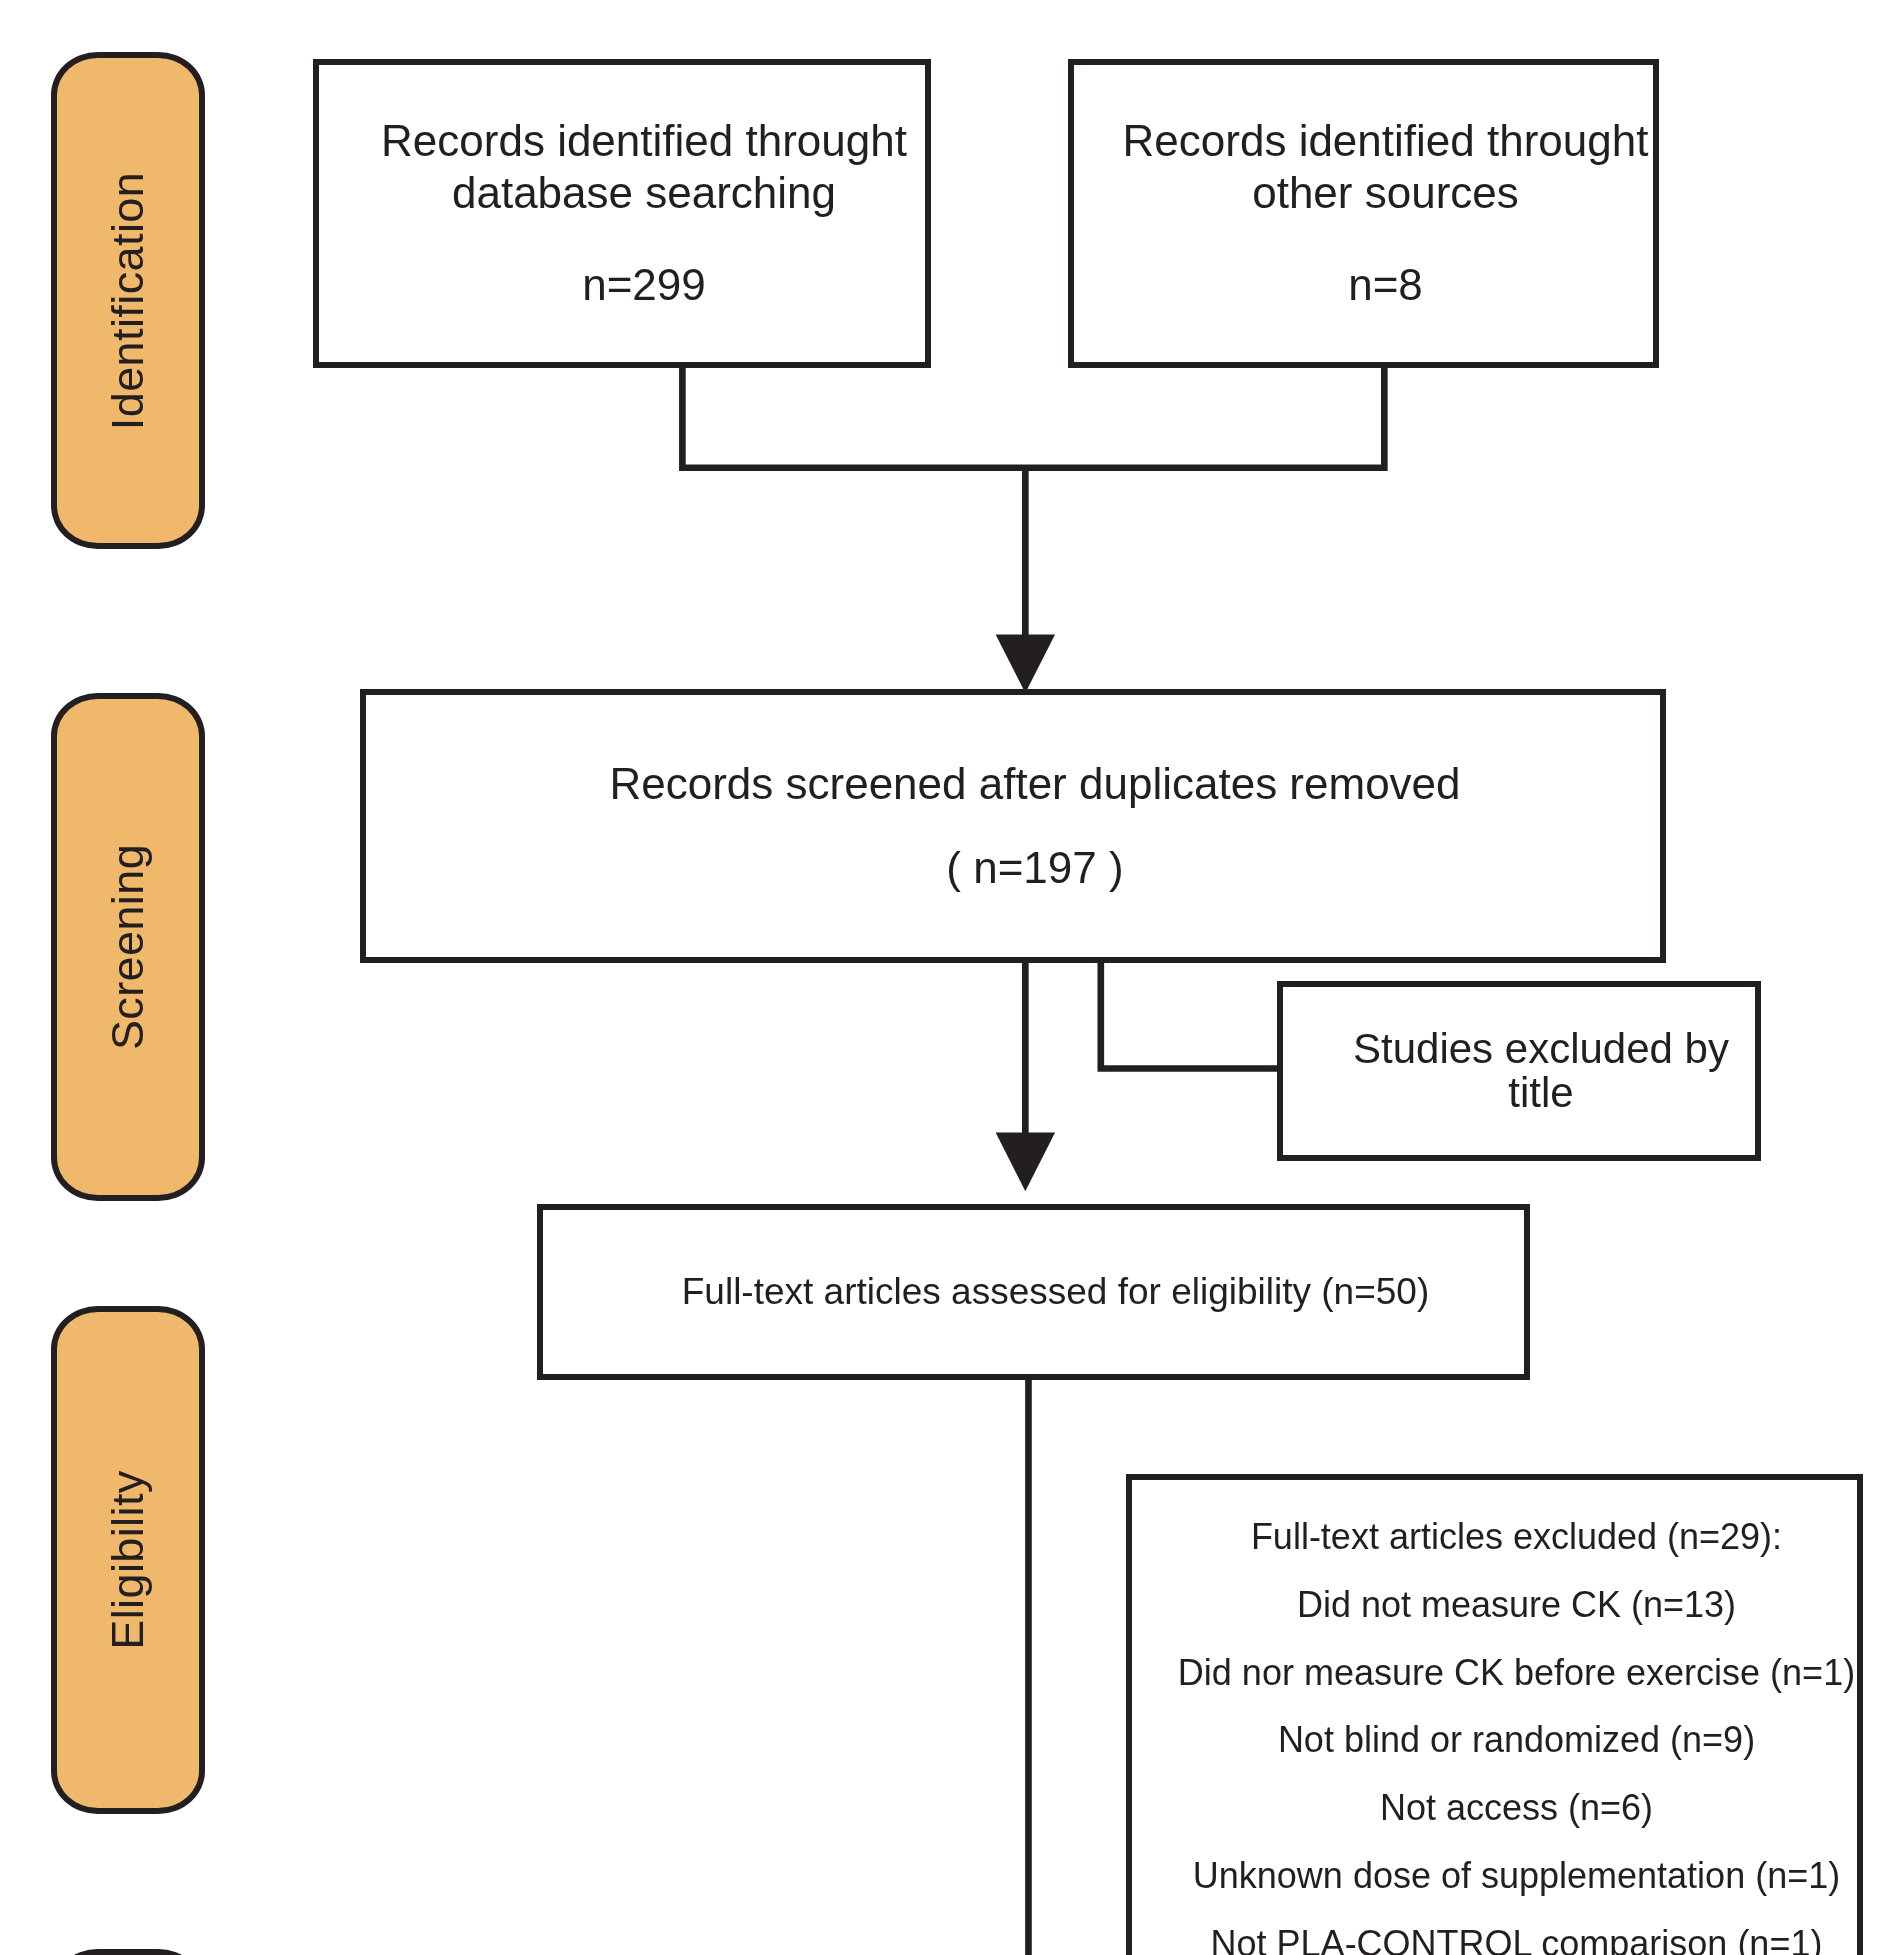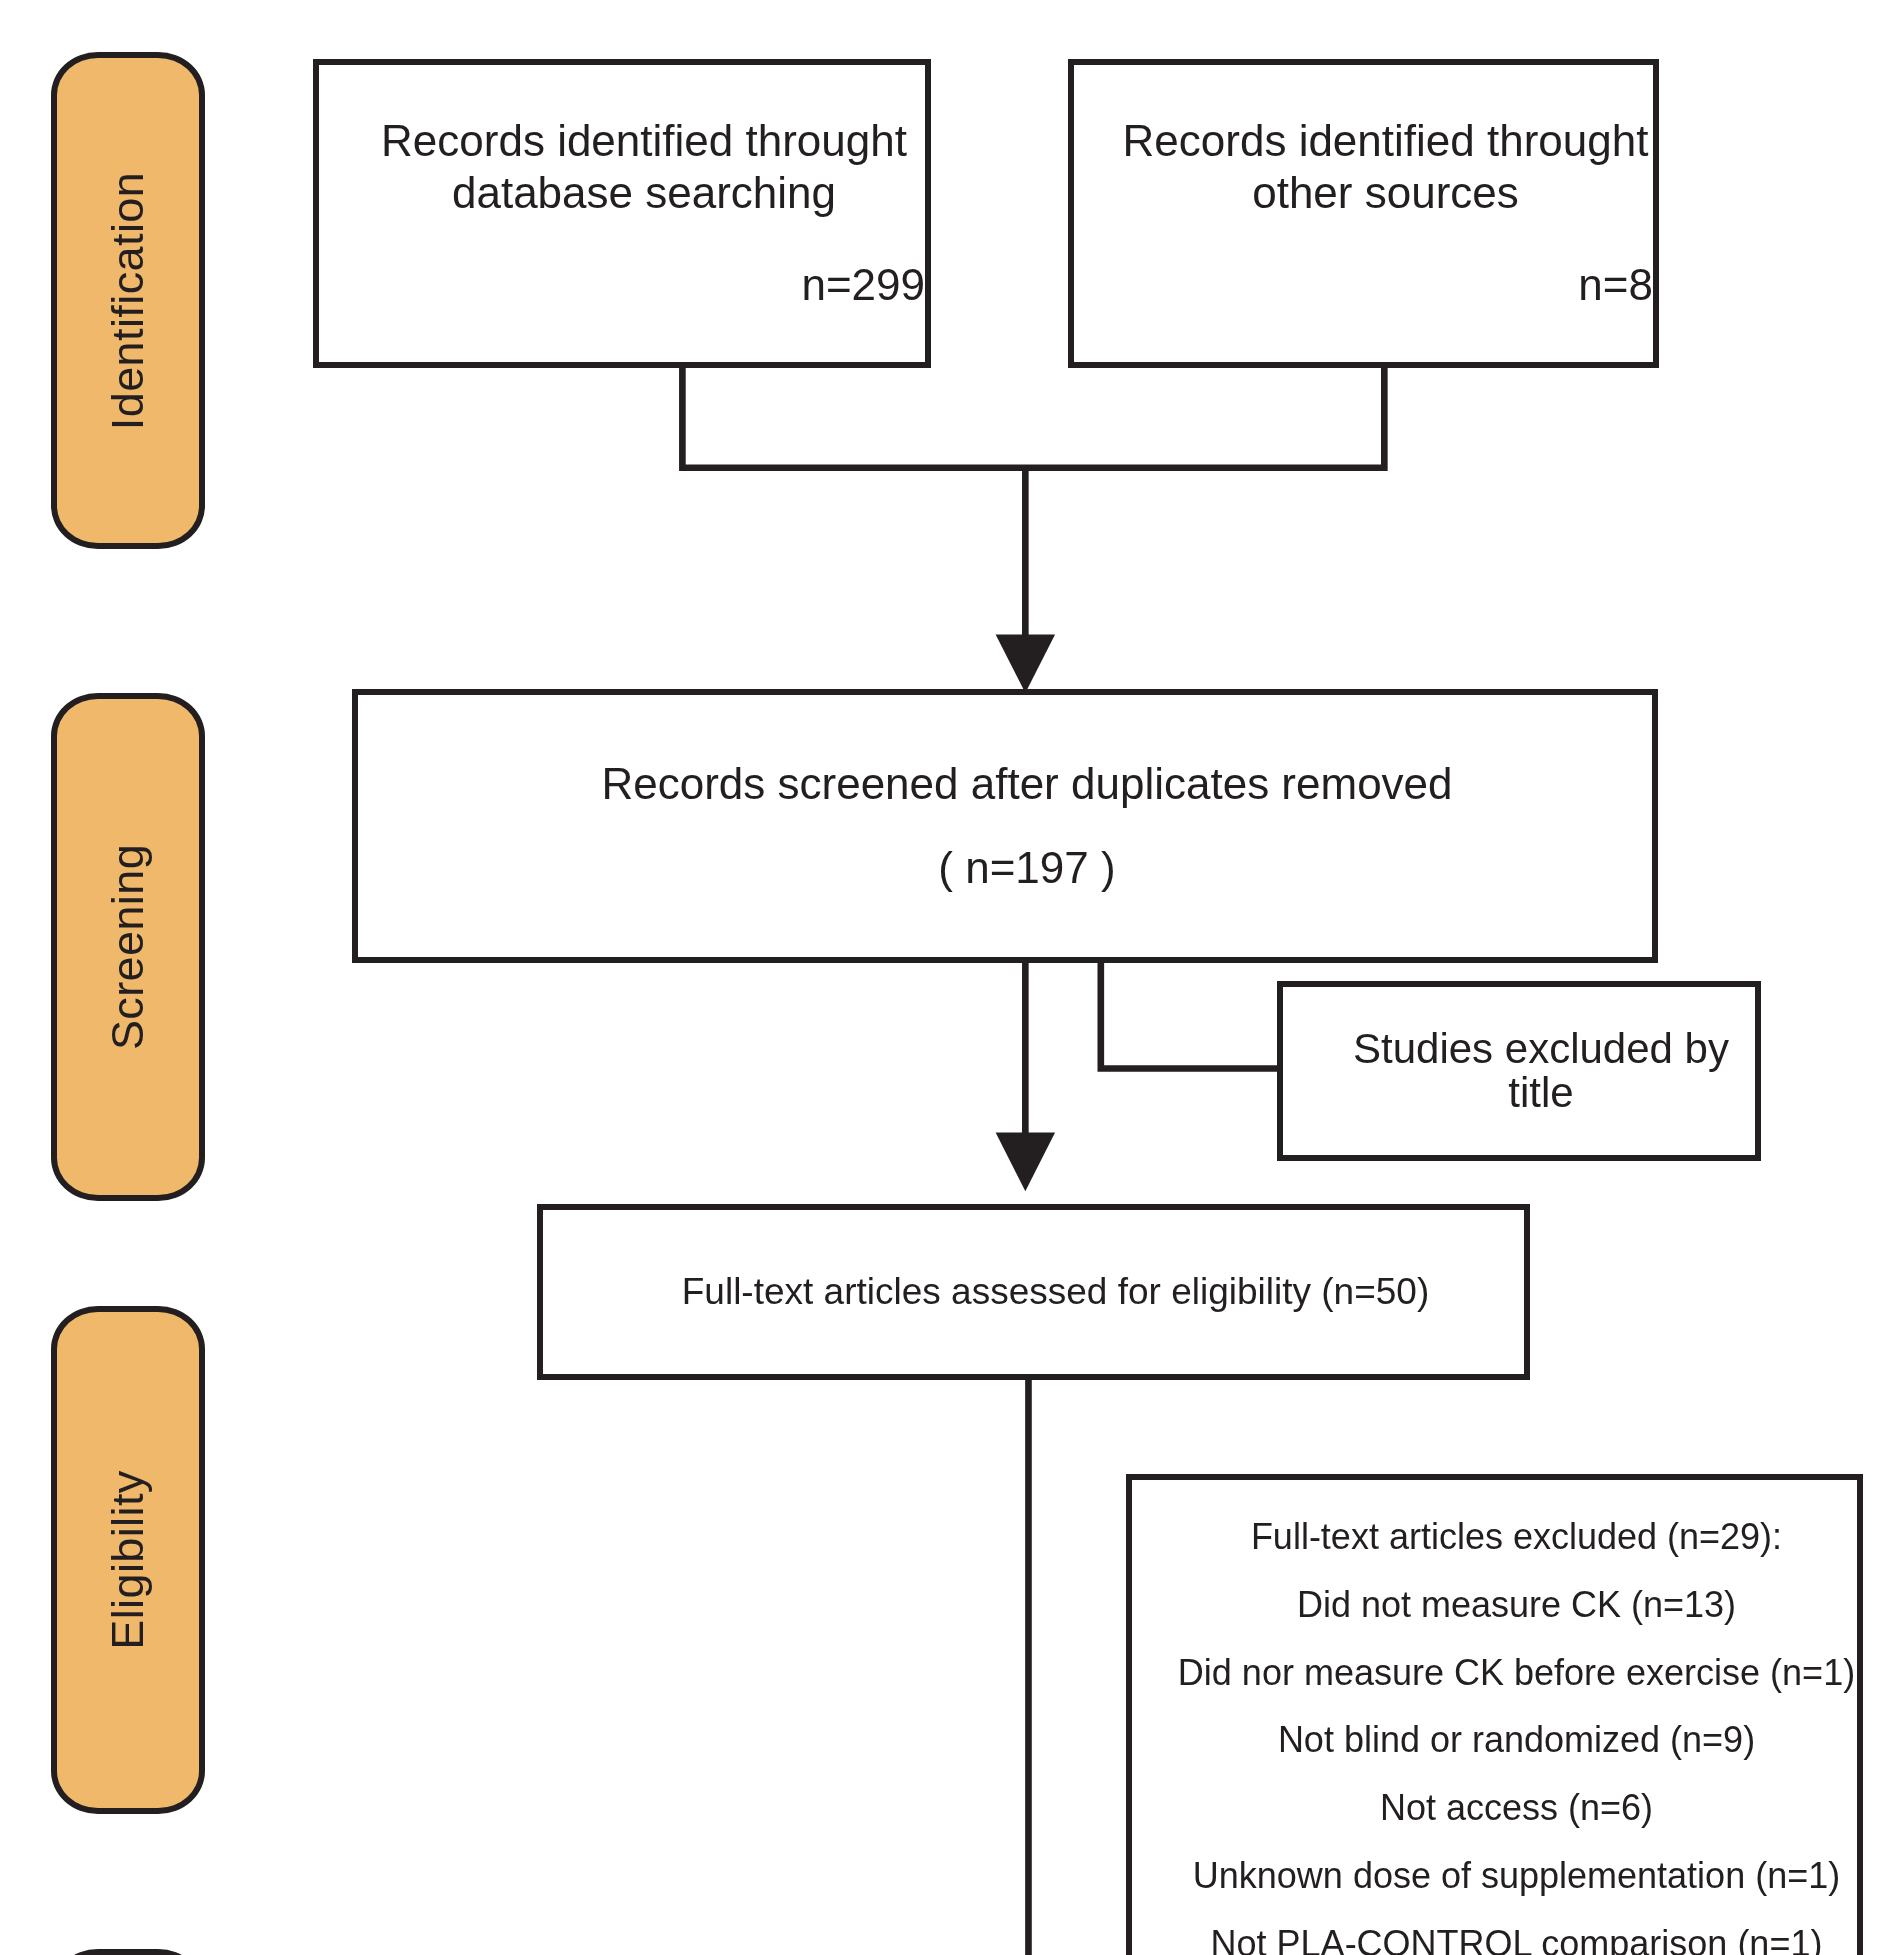--- a/index.html
+++ b/index.html
@@ -15,21 +15,21 @@
     transform:rotate(-90deg);white-space:nowrap;
     font-size:45px;color:#231F20;font-weight:400;letter-spacing:0.4px;
     font-family:"Liberation Sans",sans-serif;}
 
   .node{position:absolute;border:6.6px solid #231F20;background:#ffffff;box-sizing:border-box;
     display:flex;flex-direction:column;align-items:center;justify-content:center;padding-left:44px;}
   .node .ln{display:block;width:100%;text-align:center;color:#231F20;
     font-family:"Liberation Sans",sans-serif;font-weight:400;line-height:1.05;}
 
   .n-db .ln, .n-other .ln{font-size:44px;}
-  .n-db .ln.num, .n-other .ln.num{margin-top:46px;text-align:right;}
+  .n-db .ln.num, .n-other .ln.num{margin-top:46px;}
   .n-db .ln.l2, .n-other .ln.l2{margin-top:5.5px;}
 
   .n-screened .ln{font-size:44px;}
   .n-screened .ln.num{margin-top:38px;}
 
   .n-excl-ta .ln{font-size:42px;}
   .n-excl-ta .ln.l2{margin-top:6.3px;}
 
   .n-fulltext .ln{font-size:37px;}
 
@@ -92,21 +92,21 @@
     <span class="ln l2">database searching</span>
     <span class="ln num">n=299</span>
   </div>
 
   <div class="node n-other" style="left:1068px;top:59px;width:591px;height:309px;">
     <span class="ln l1">Records identified throught</span>
     <span class="ln l2">other sources</span>
     <span class="ln num">n=8</span>
   </div>
 
-  <div class="node n-screened" style="left:352px;top:689px;width:1306px;height:274px;">
+  <div class="node n-screened" style="left:360px;top:689px;width:1306px;height:274px;">
     <span class="ln l1">Records screened after duplicates removed</span>
     <span class="ln num">( n=197 )</span>
   </div>
 
   <div class="node n-excl-ta" style="left:1277px;top:981px;width:484px;height:180px;">
     <span class="ln l1">Studies excluded by title</span>
   </div>
 
   <div class="node n-fulltext" style="left:537px;top:1204px;width:993px;height:176px;">
     <span class="ln l1">Full-text articles assessed for eligibility (n=50)</span>

